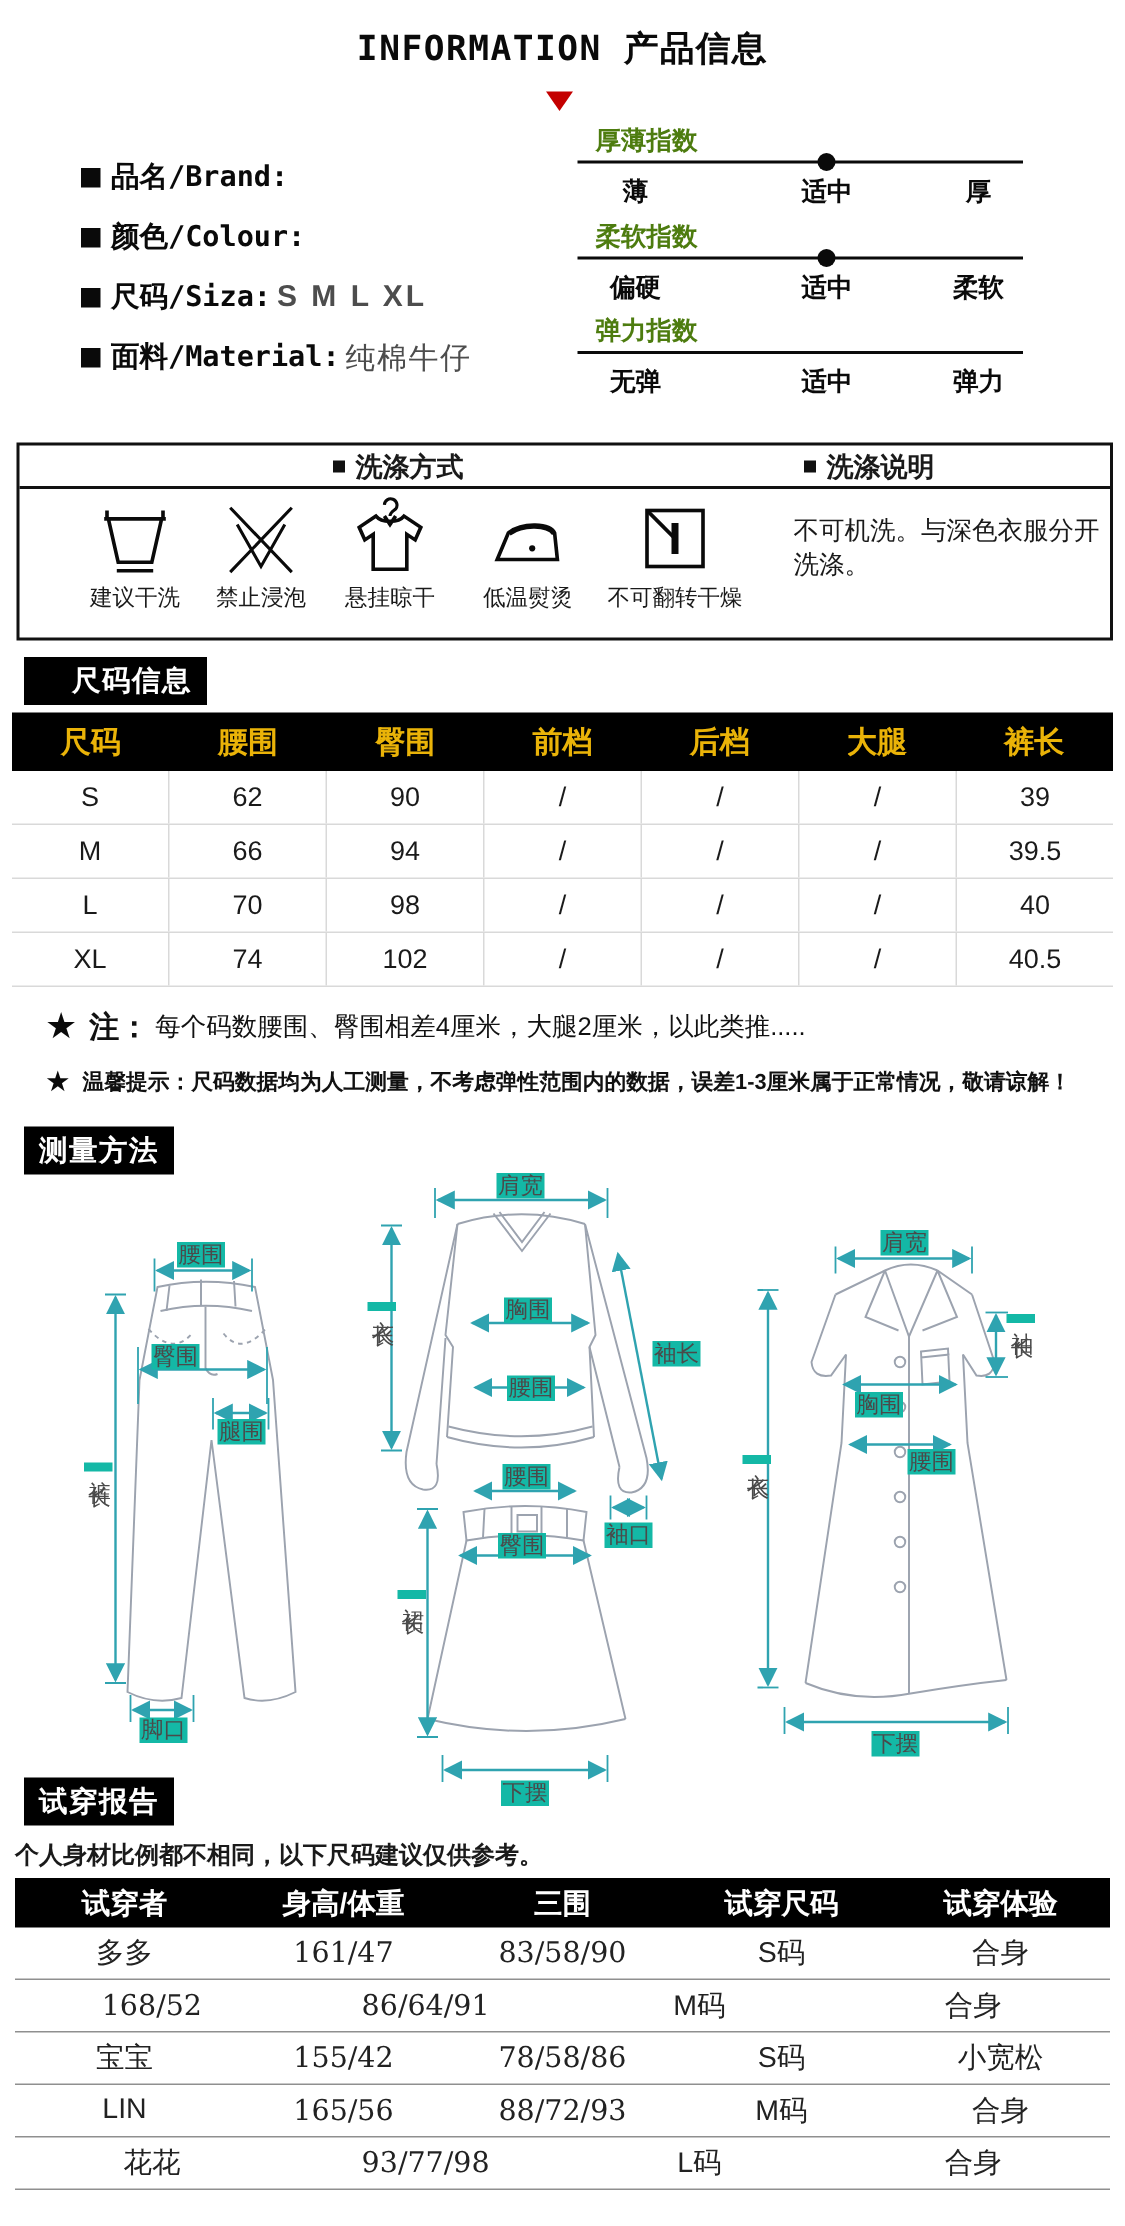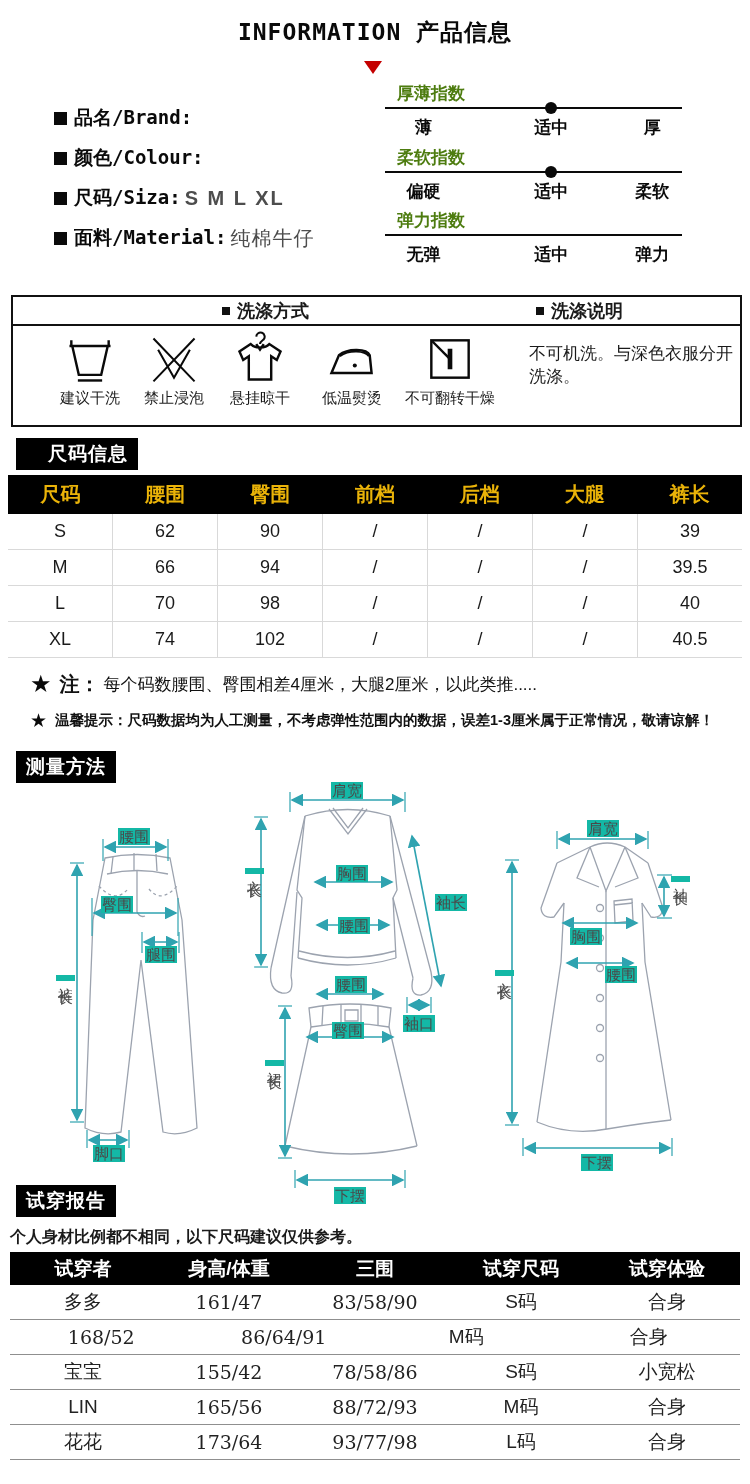--- a/index.html
+++ b/index.html
@@ -425,20 +425,19 @@
     </div>
     <div class="brow">
       <div>LIN</div>
       <div class="num">165/56</div>
       <div class="num">88/72/93</div>
       <div>M码</div>
       <div>合身</div>
     </div>
     <div class="brow">
       <div>花花</div>
-      <div class="num">173/64</div>
       <div class="num">93/77/98</div>
       <div>L码</div>
       <div>合身</div>
     </div>
   </div>
 
 </div>
 
 </body></html>

